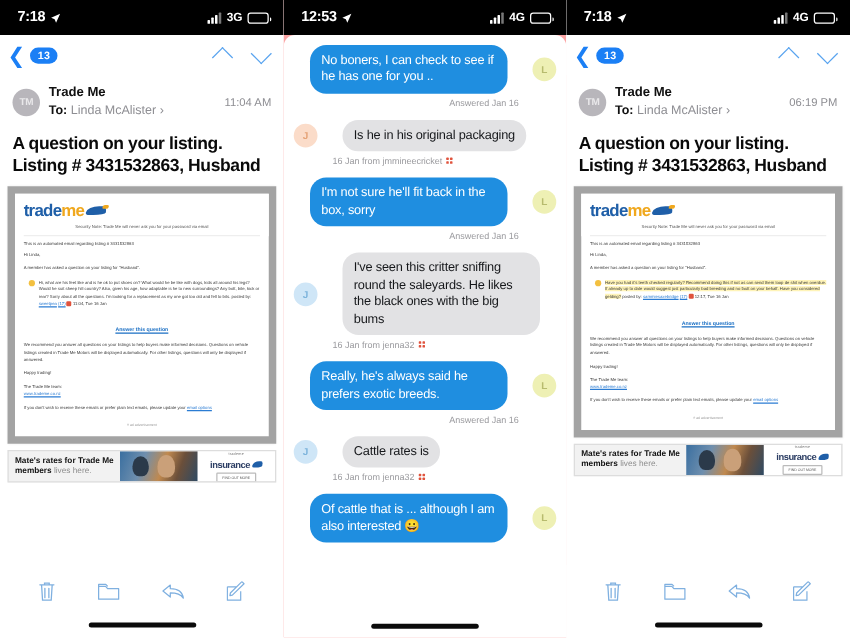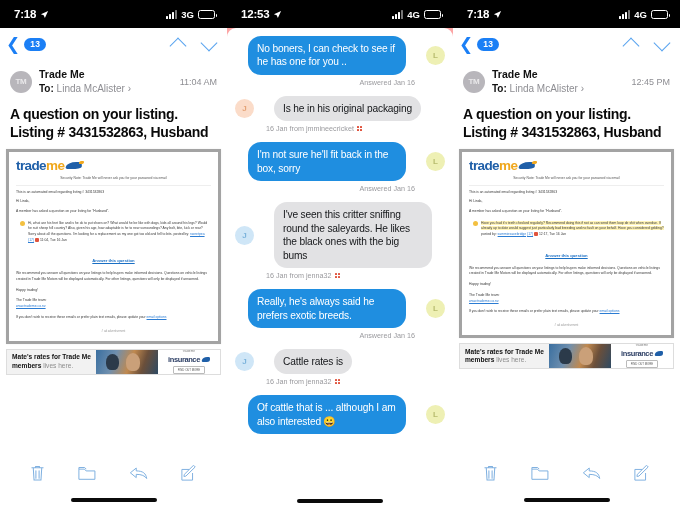--- a/index.html
+++ b/index.html
@@ -57,21 +57,21 @@
   .sender-name { font-size: 10.5px; font-weight: bold; color: #111; line-height: 1.25; }
   .sender-to { font-size: 10px; color: #8e8e93; line-height: 1.35; margin-top: 1px; }
   .sender-to b { color: #111; font-weight: bold; }
   .sender-time { font-size: 9px; color: #8e8e93; padding-top: 1px; white-space: nowrap; }
 
   
   .subject { padding: 4px 10px 8px 10px; font-size: 14px; line-height: 1.28; font-weight: bold; color: #0a0a0a; letter-spacing: -.3px; }
 
   
   .bodywrap { padding: 0 6px; }
-  .emailcard { background: #fff; border: 3px solid #a3a3a3; box-shadow: 0 0 2px rgba(0,0,0,.07); }
+  .emailcard { background: #fff; border: 6px solid #a3a3a3; box-shadow: 0 0 2px rgba(0,0,0,.07); }
   .tm-head { background: #fff; padding: 6px 7px 0 7px; }
   .tm-logo { font-size: 13.5px; font-weight: bold; letter-spacing: -.6px; display: flex; align-items: center; }
   .tm-logo .t1 { color: #1f5fa8; }
   .tm-logo .t2 { color: #f0a81e; }
   .tm-swoosh { display:inline-block; width: 16px; height: 9px; margin-left: 2px; position: relative; }
   .tm-swoosh::before{ content:""; position:absolute; inset:1px 0 1px 0; background:#1f5fa8;
      border-radius: 60% 20% 60% 20%/ 70% 70% 30% 30%; transform: skewX(-12deg);}
   .tm-swoosh::after{ content:""; position:absolute; right:-2px; top:0px; width:5px; height:3px; background:#f0a81e; border-radius:2px; transform: skewX(-20deg);}
   .tm-secnote { text-align: center; font-size: 3.4px; color: #555; padding: 3px 0 4px 0; border-bottom: 1px solid #eee; line-height: 1.3; }
   .tm-body { padding: 4px 7px 6px 7px; font-size: 3.4px; color: #3a3a3a; line-height: 1.65; }
@@ -392,21 +392,21 @@
     <div class="sender">
       <div class="avatar-tm">TM</div>
       <div class="sender-mid">
         <div class="sender-name">Trade Me</div>
         <div class="sender-to">
           <b>To:</b>
           <span>Linda McAlister</span>
           <span>›</span>
         </div>
       </div>
-      <div class="sender-time">12:45 PM</div>
+      <div class="sender-time">06:19 PM</div>
     </div>
 
     <div class="subject">A question on your listing. Listing # 3431532863, Husband</div>
 
     <div class="bodywrap">
       <div class="emailcard">
         <div class="tm-head">
           <div class="tm-logo">
             <span class="t1">trade</span>
               <span class="t2">me</span>

